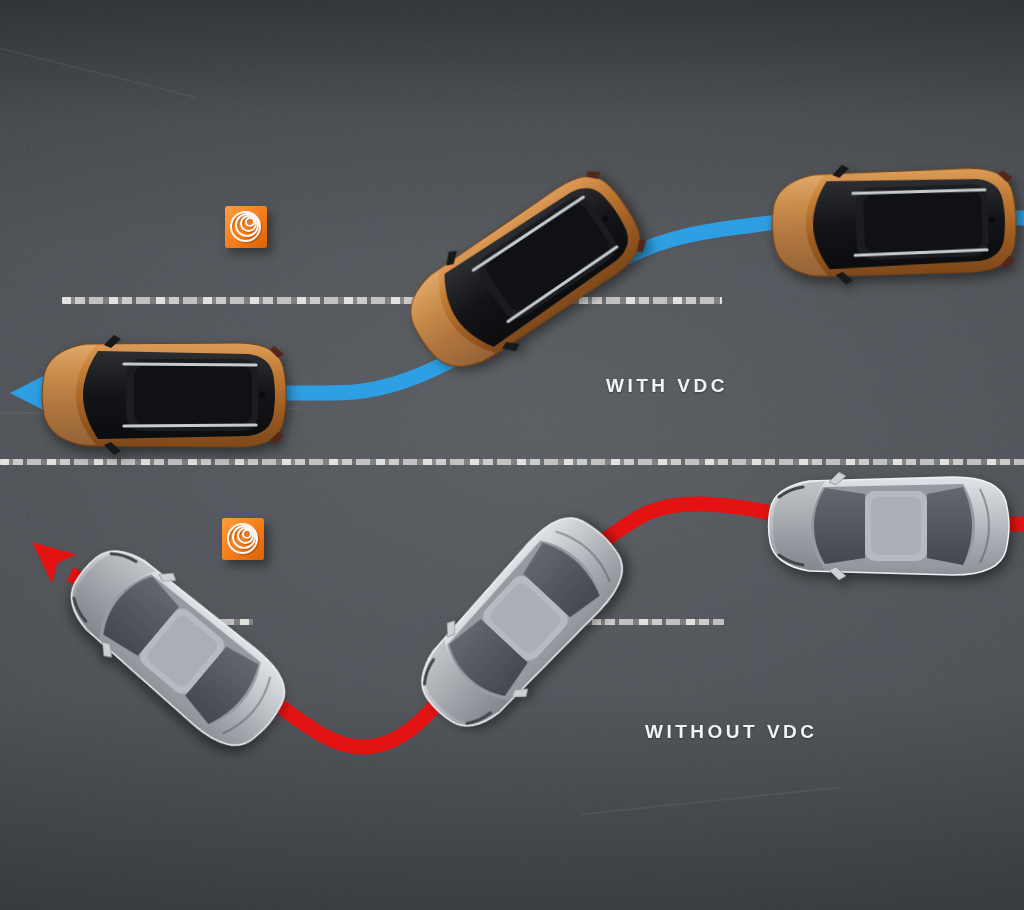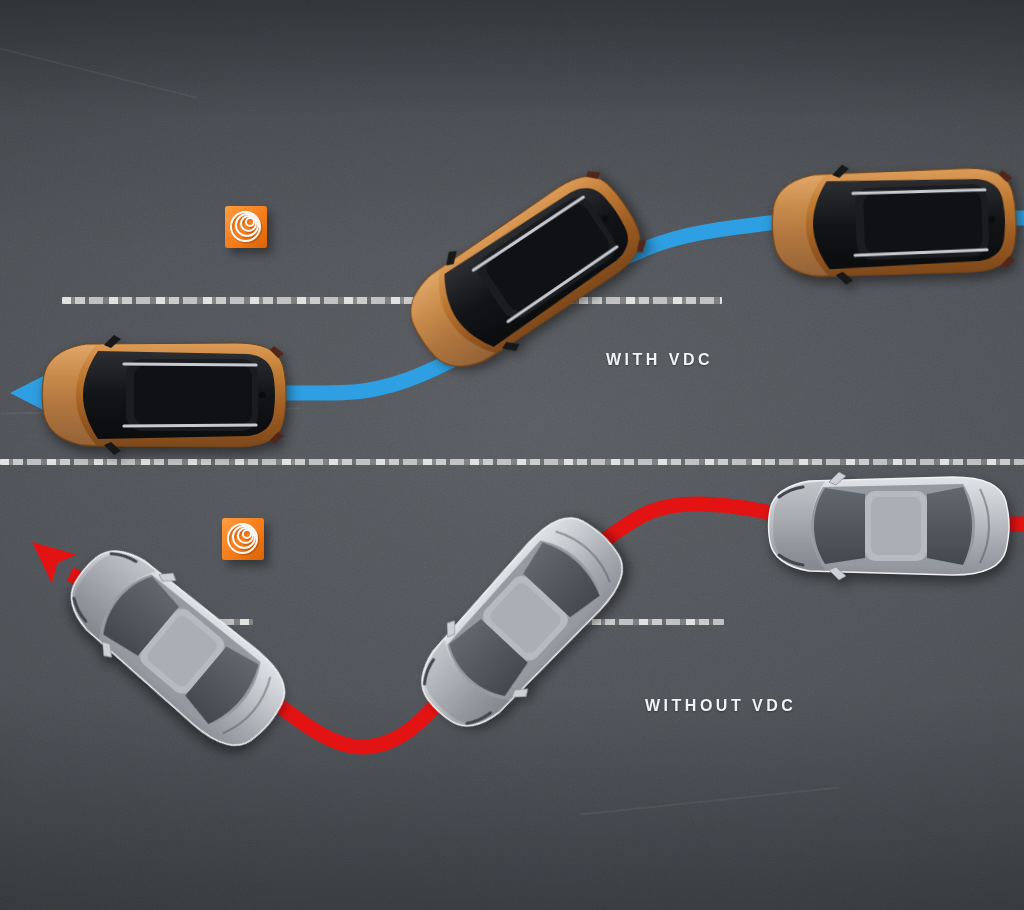--- a/index.html
+++ b/index.html
@@ -41,23 +41,24 @@
   
   .car{position:absolute;overflow:visible;filter:drop-shadow(3px 6px 6px rgba(0,0,0,.45));}
   .car-suv-right {left:768px;top:166px;transform:rotate(-2deg);}
   .car-suv-mid   {left:398px;top:217px;transform:rotate(-34deg);}
   .car-suv-left  {left:38px; top:338px;transform:rotate(0deg);}
   .car-sed-right {left:765px;top:473px;transform:rotate(0deg);}
   .car-sed-mid   {left:397px;top:571px;transform:rotate(-47deg);}
   .car-sed-left  {left:53px; top:593px;transform:rotate(40deg);}
   
   .label{
-    position:absolute;color:#f2f3f4;font-weight:700;font-size:16px;
+    position:absolute;color:#f2f3f4;font-weight:700;font-size:19px;
     letter-spacing:3.5px;white-space:nowrap;
     text-shadow:0 1px 2px rgba(0,0,0,.35);
+    margin-top:24px;
   }
   .label-with{left:606px;top:351px;}
   .label-without{left:645px;top:697px;text-align:center;}
   .defs-holder{position:absolute;width:0;height:0;overflow:hidden;}
 </style>
 </head>
 <body>
 
 <div class="scene">
 

